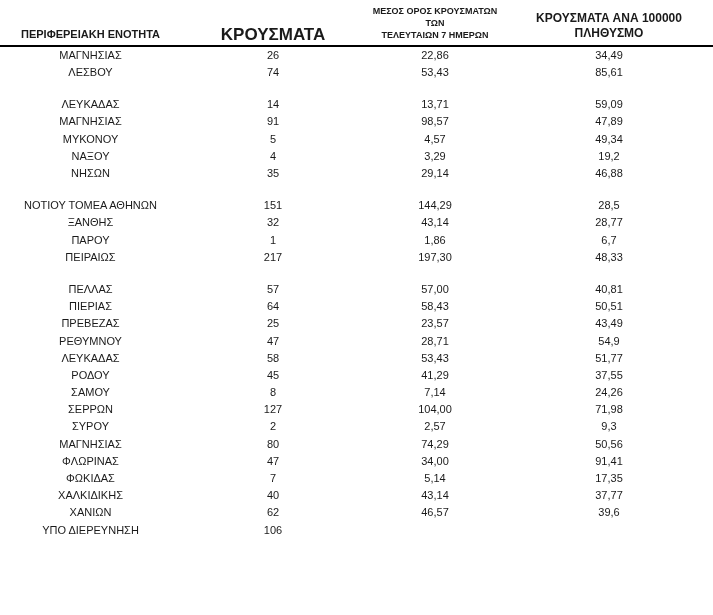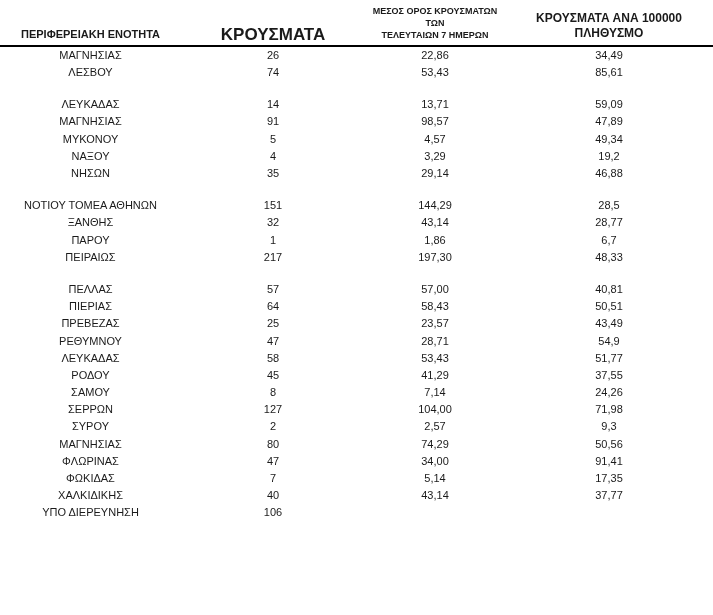--- a/index.html
+++ b/index.html
@@ -238,20 +238,26 @@
           <td>5,14</td>
           <td>17,35</td>
         </tr>
         <tr class="data">
           <td>ΧΑΛΚΙΔΙΚΗΣ</td>
           <td>40</td>
           <td>43,14</td>
           <td>37,77</td>
         </tr>
         <tr class="data">
+          <td>ΧΑΝΙΩΝ</td>
+          <td>62</td>
+          <td>46,57</td>
+          <td>39,6</td>
+        </tr>
+        <tr class="data">
           <td>ΥΠΟ ΔΙΕΡΕΥΝΗΣΗ</td>
           <td>106</td>
           <td></td>
           <td></td>
         </tr>
       </tbody>
   </table>
 </div>
 
 </body></html>

